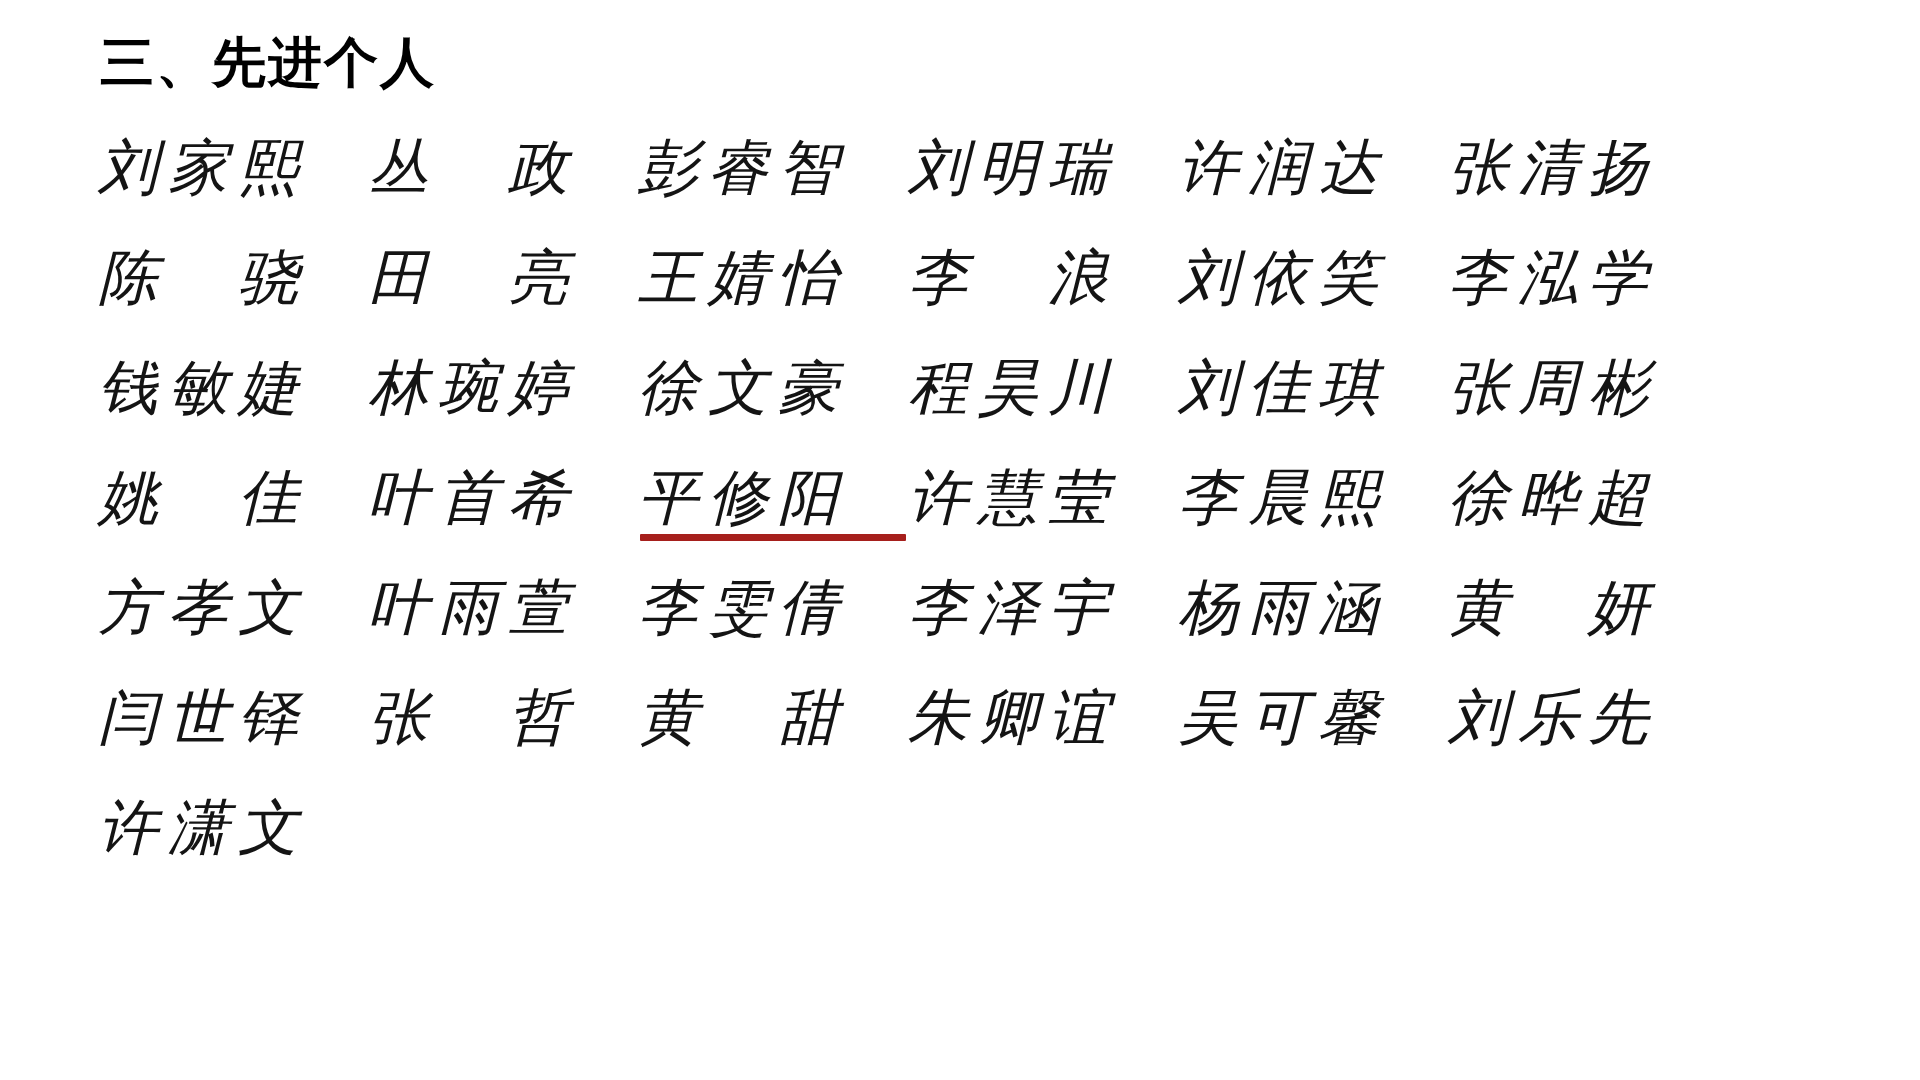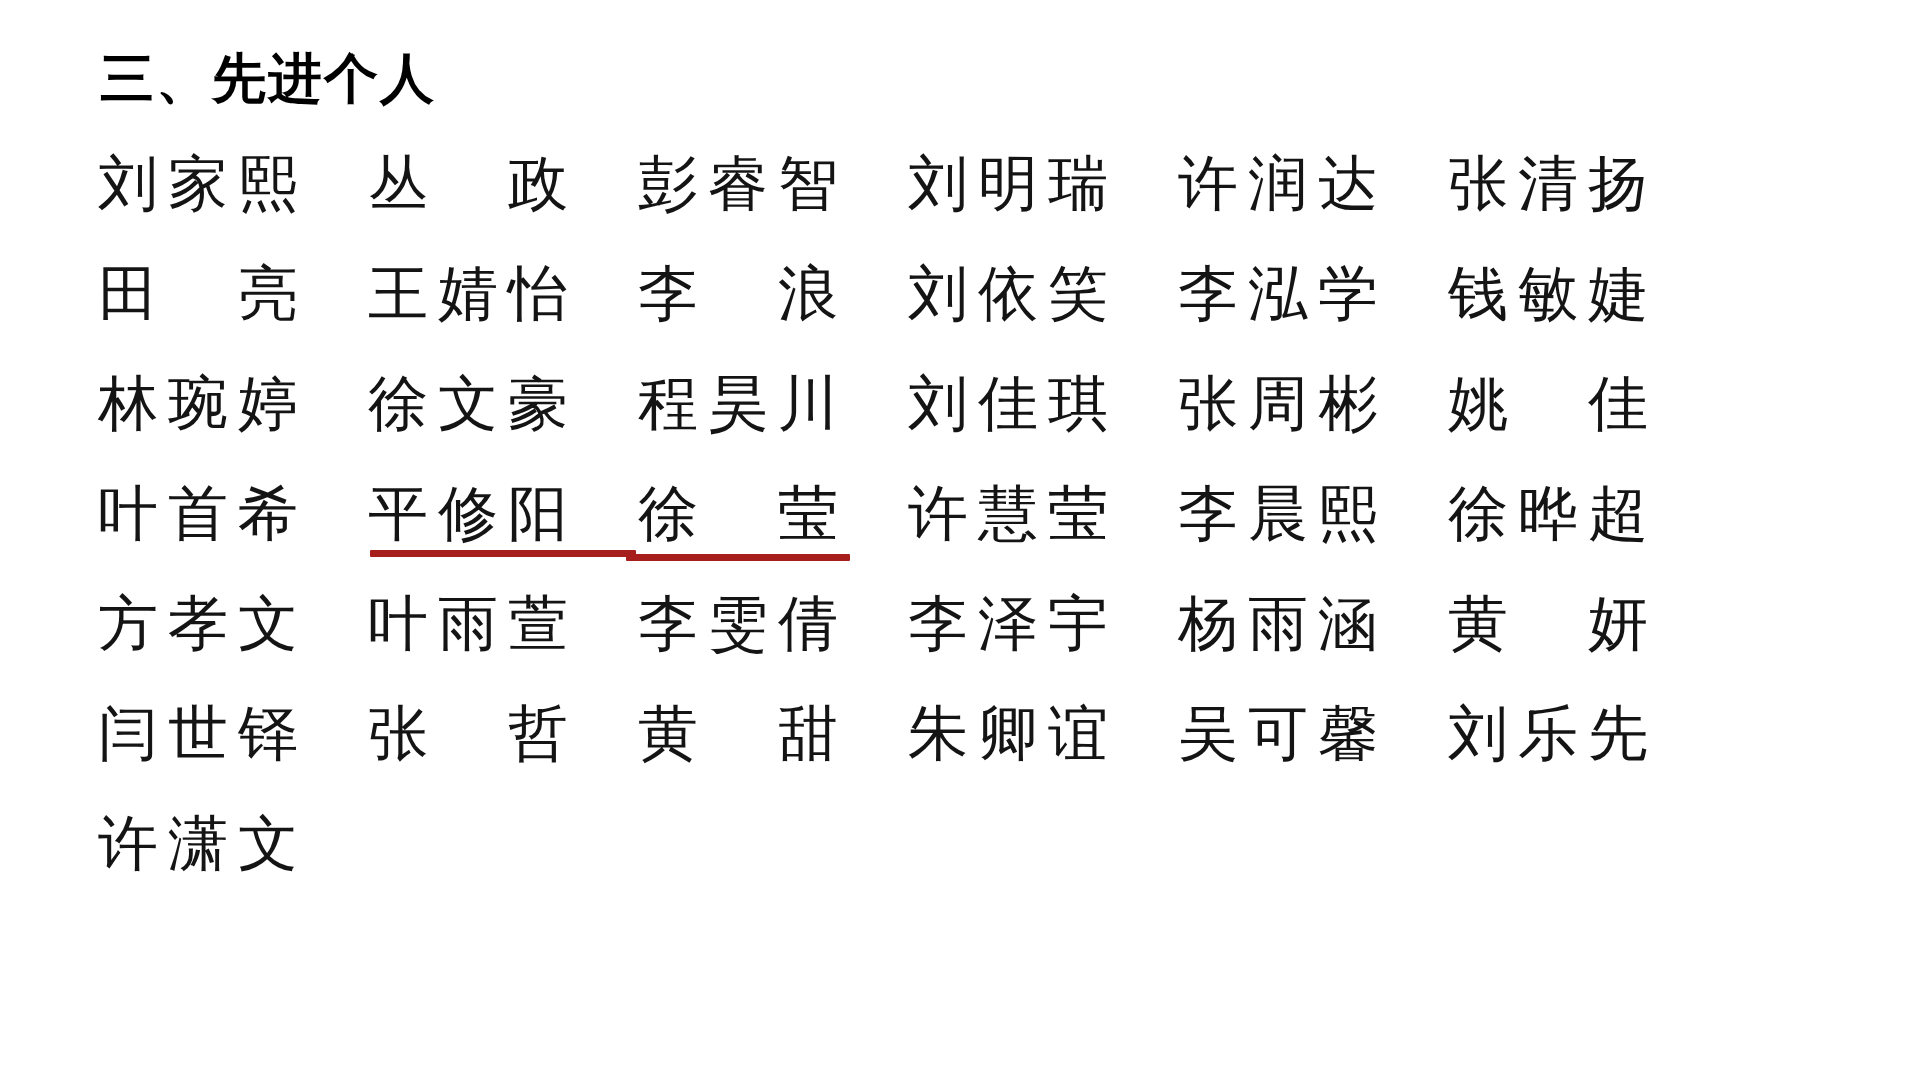--- a/index.html
+++ b/index.html
@@ -14,40 +14,41 @@
     font-family: "Liberation Serif", "DejaVu Serif", serif;
     color: #111111;
   }
 
   .page {
     position: relative;
     width: 1920px;
     height: 875px;
     background: #ffffff;
     box-sizing: border-box;
-    padding: 50px 60px 0 92px;
+    padding: 34px 60px 0 92px;
   }
 
   .section-title {
     font-family: "Liberation Sans", "DejaVu Sans", sans-serif;
     font-weight: bold;
     font-size: 54px;
     letter-spacing: 2px;
     color: #000000;
     line-height: 1.05;
     margin: 0 0 22px 8px;
     white-space: pre;
   }
 
   .name-grid {
     display: grid;
     grid-template-columns: repeat(6, 222px);
     column-gap: 48px;
     row-gap: 0;
     margin-left: 6px;
+    font-style: italic;
   }
 
   .name-cell {
     position: relative;
     height: 110px;
     display: flex;
     align-items: center;
     justify-content: flex-start;
     font-size: 60px;
     line-height: 1;
@@ -93,35 +94,35 @@
 <div class="page">
   <div class="section-title">三、先进个人</div>
 
   <div class="name-grid">
       <div class="name-cell three-char"><span class="txt">刘家熙</span></div>
       <div class="name-cell two-char"><span class="txt">丛政</span></div>
       <div class="name-cell three-char"><span class="txt">彭睿智</span></div>
       <div class="name-cell three-char"><span class="txt">刘明瑞</span></div>
       <div class="name-cell three-char"><span class="txt">许润达</span></div>
       <div class="name-cell three-char"><span class="txt">张清扬</span></div>
+      <div class="name-cell two-char"><span class="txt">陈骁</span></div>
       <div class="name-cell two-char"><span class="txt">田亮</span></div>
       <div class="name-cell three-char"><span class="txt">王婧怡</span></div>
       <div class="name-cell two-char"><span class="txt">李浪</span></div>
       <div class="name-cell three-char"><span class="txt">刘依笑</span></div>
       <div class="name-cell three-char"><span class="txt">李泓学</span></div>
       <div class="name-cell three-char"><span class="txt">钱敏婕</span></div>
       <div class="name-cell three-char"><span class="txt">林琬婷</span></div>
       <div class="name-cell three-char"><span class="txt">徐文豪</span></div>
       <div class="name-cell three-char"><span class="txt">程昊川</span></div>
       <div class="name-cell three-char"><span class="txt">刘佳琪</span></div>
       <div class="name-cell three-char"><span class="txt">张周彬</span></div>
       <div class="name-cell two-char"><span class="txt">姚佳</span></div>
       <div class="name-cell three-char"><span class="txt">叶首希</span></div>
       <div class="name-cell three-char underlined underline-shift"><span class="txt">平修阳</span></div>
-      <div class="name-cell two-char underlined"><span class="txt">徐莹</span></div>
       <div class="name-cell three-char"><span class="txt">许慧莹</span></div>
       <div class="name-cell three-char"><span class="txt">李晨熙</span></div>
       <div class="name-cell three-char"><span class="txt">徐晔超</span></div>
       <div class="name-cell three-char"><span class="txt">方孝文</span></div>
       <div class="name-cell three-char"><span class="txt">叶雨萱</span></div>
       <div class="name-cell three-char"><span class="txt">李雯倩</span></div>
       <div class="name-cell three-char"><span class="txt">李泽宇</span></div>
       <div class="name-cell three-char"><span class="txt">杨雨涵</span></div>
       <div class="name-cell two-char"><span class="txt">黄妍</span></div>
       <div class="name-cell three-char"><span class="txt">闫世铎</span></div>

